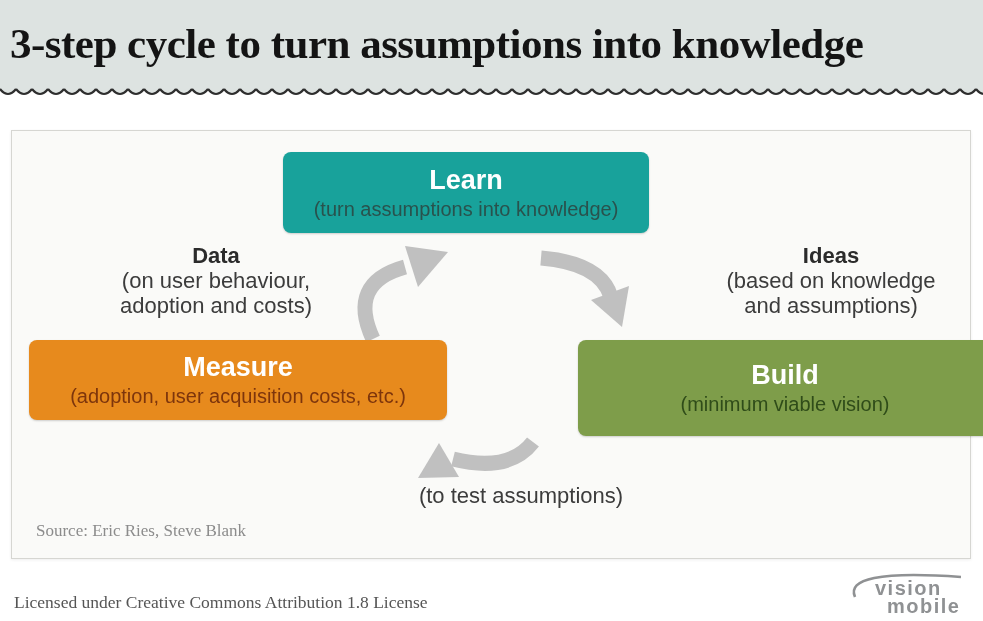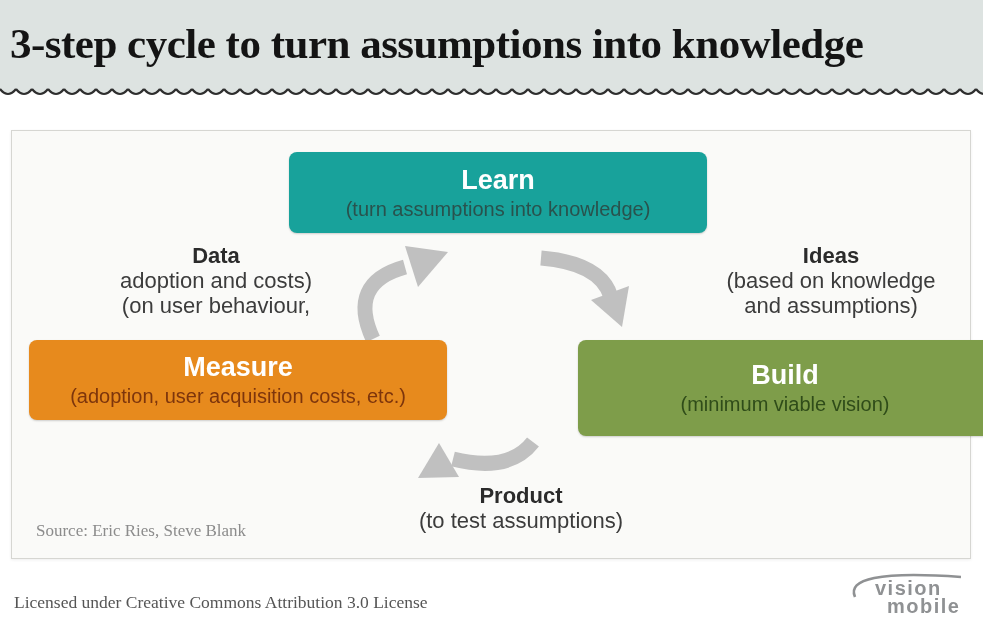--- a/index.html
+++ b/index.html
@@ -26,21 +26,21 @@
     box-shadow:0 1px 3px rgba(0,0,0,0.07);
   }
   #arrows { position:absolute; left:0; top:0; width:958px; height:427px; }
   .node {
     position:absolute; border-radius:8px; text-align:center;
     display:flex; flex-direction:column; justify-content:center;
     box-shadow:0 1px 2px rgba(0,0,0,0.18);
   }
   .node .node-title { font-size:27px; font-weight:bold; color:#ffffff; line-height:32px; }
   .node .node-sub   { font-size:20px; line-height:26px; }
-  #node-learn   { left:277px; top:21px;  width:418px; height:81px; background:#18a29b; }
+  #node-learn   { left:271px; top:21px;  width:366px; height:81px; background:#18a29b; }
   #node-learn .node-sub { color:#29524d; }
   #node-measure { left:17px;  top:209px; width:418px; height:80px; background:#e78a1d;text-align:center; }
   #node-measure .node-sub { color:#7d350c; }
   #node-build   { left:566px; top:209px; width:414px; height:96px; background:#7e9d4a; }
   #node-build .node-sub { color:#2f4c19; }
   .side-label { position:absolute; text-align:center; font-size:22px; line-height:25px; color:#3c3c3c; }
   .side-label .lbl-title { font-weight:bold; color:#2b2b2b; }
   #label-data    { left:74px;  top:112px; width:260px; }
   #label-ideas   { left:689px; top:112px; width:260px; }
   #label-product { left:379px; top:352px; width:260px; }
@@ -104,39 +104,38 @@
       <div class="node-sub">(adoption, user acquisition costs, etc.)</div>
     </div>
 
     <div class="node" id="node-build">
       <div class="node-title">Build</div>
       <div class="node-sub">(minimum viable vision)</div>
     </div>
 
     <div class="side-label" id="label-data">
       <div class="lbl-title">Data</div>
+      <div>(on user behaviour,</div>
       <div>adoption and costs)</div>
-      <div>(on user behaviour,</div>
     </div>
 
     <div class="side-label" id="label-ideas">
       <div class="lbl-title">Ideas</div>
       <div>(based on knowledge</div>
       <div>and assumptions)</div>
     </div>
 
     <div class="side-label" id="label-product">
-      <div class="lbl-title">Product</div>
       <div>(to test assumptions)</div>
     </div>
 
     <div id="source-note">Source: Eric Ries, Steve Blank</div>
   </div>
 
-  <div id="footer-line2">Licensed under Creative Commons Attribution 3.0 License</div>
+  <div id="footer-line2">Licensed under Creative Commons Attribution 1.8 License</div>
 
   <svg id="logo" xmlns="http://www.w3.org/2000/svg" viewBox="0 0 132 50">
     <path d="M 10 30 C 2 12 34 4 116 10" fill="none" stroke="#8f9193" stroke-width="2.6"></path>
     <text x="30" y="28" font-family="Liberation Sans, sans-serif" font-size="20" font-weight="bold" letter-spacing="1.5" fill="#8f9193">vision</text>
     <text x="42" y="46" font-family="Liberation Sans, sans-serif" font-size="20" font-weight="bold" letter-spacing="1.5" fill="#8f9193">mobile</text>
   </svg>
 
 </div>
 
 </body></html>

